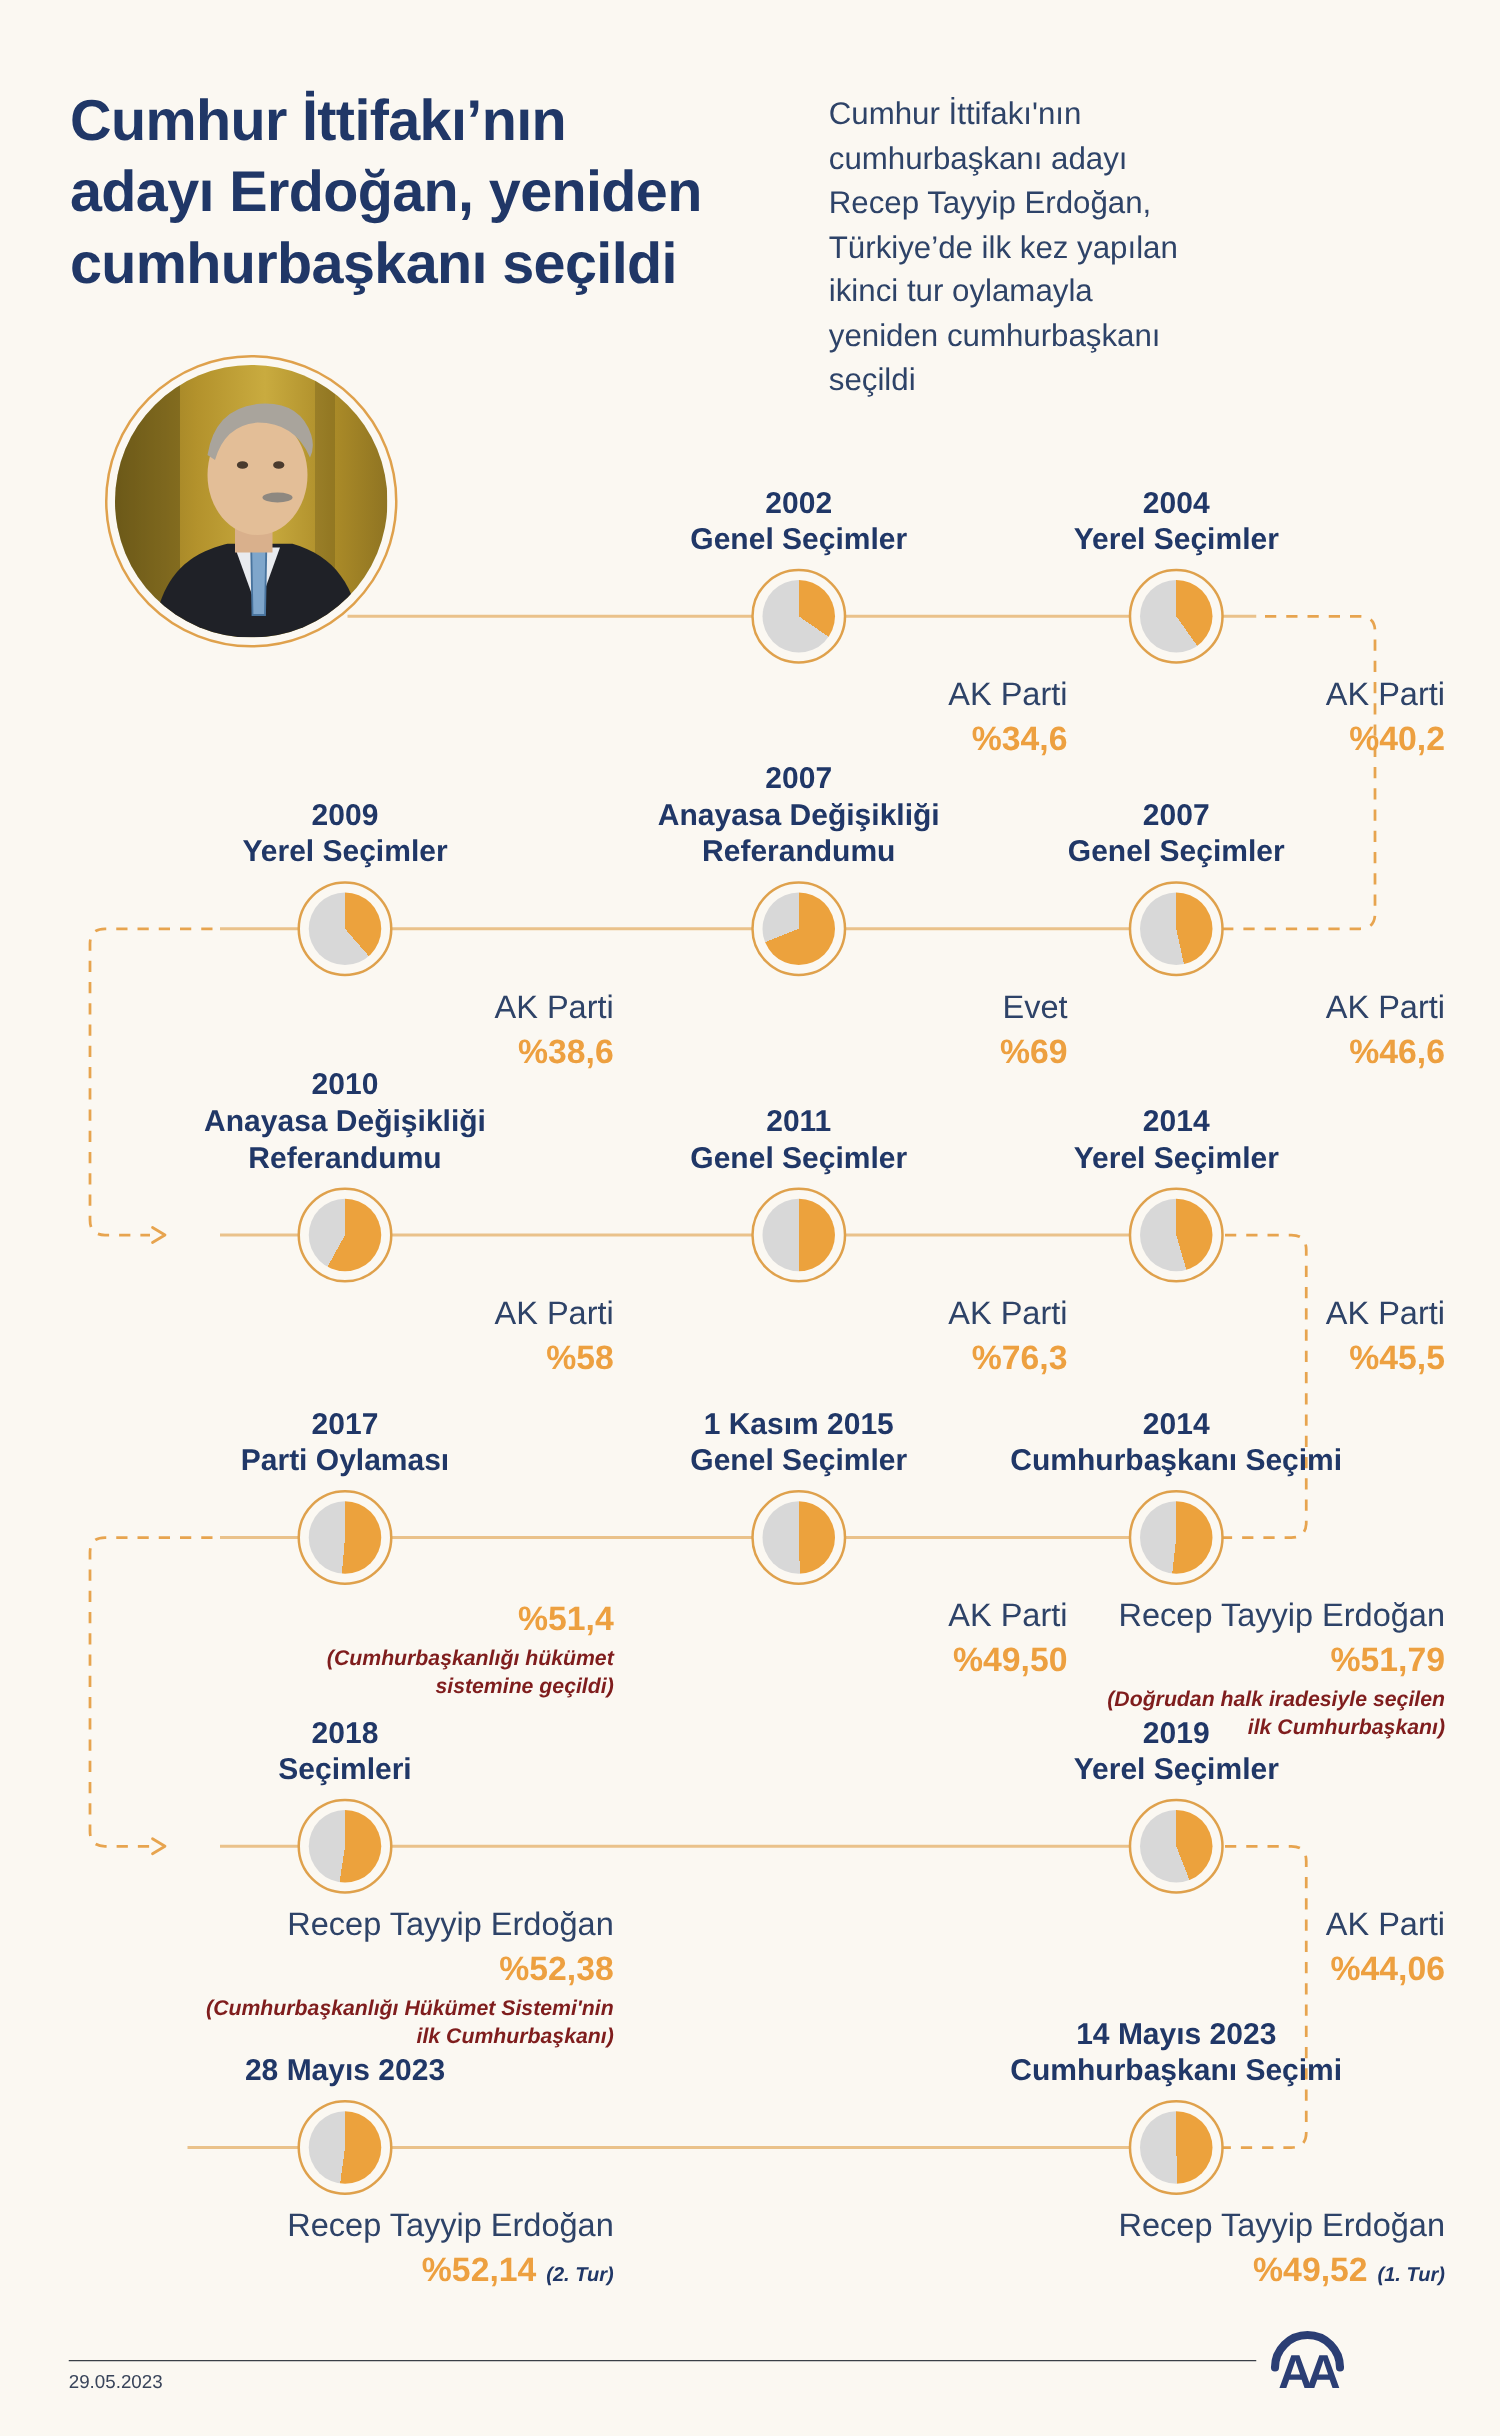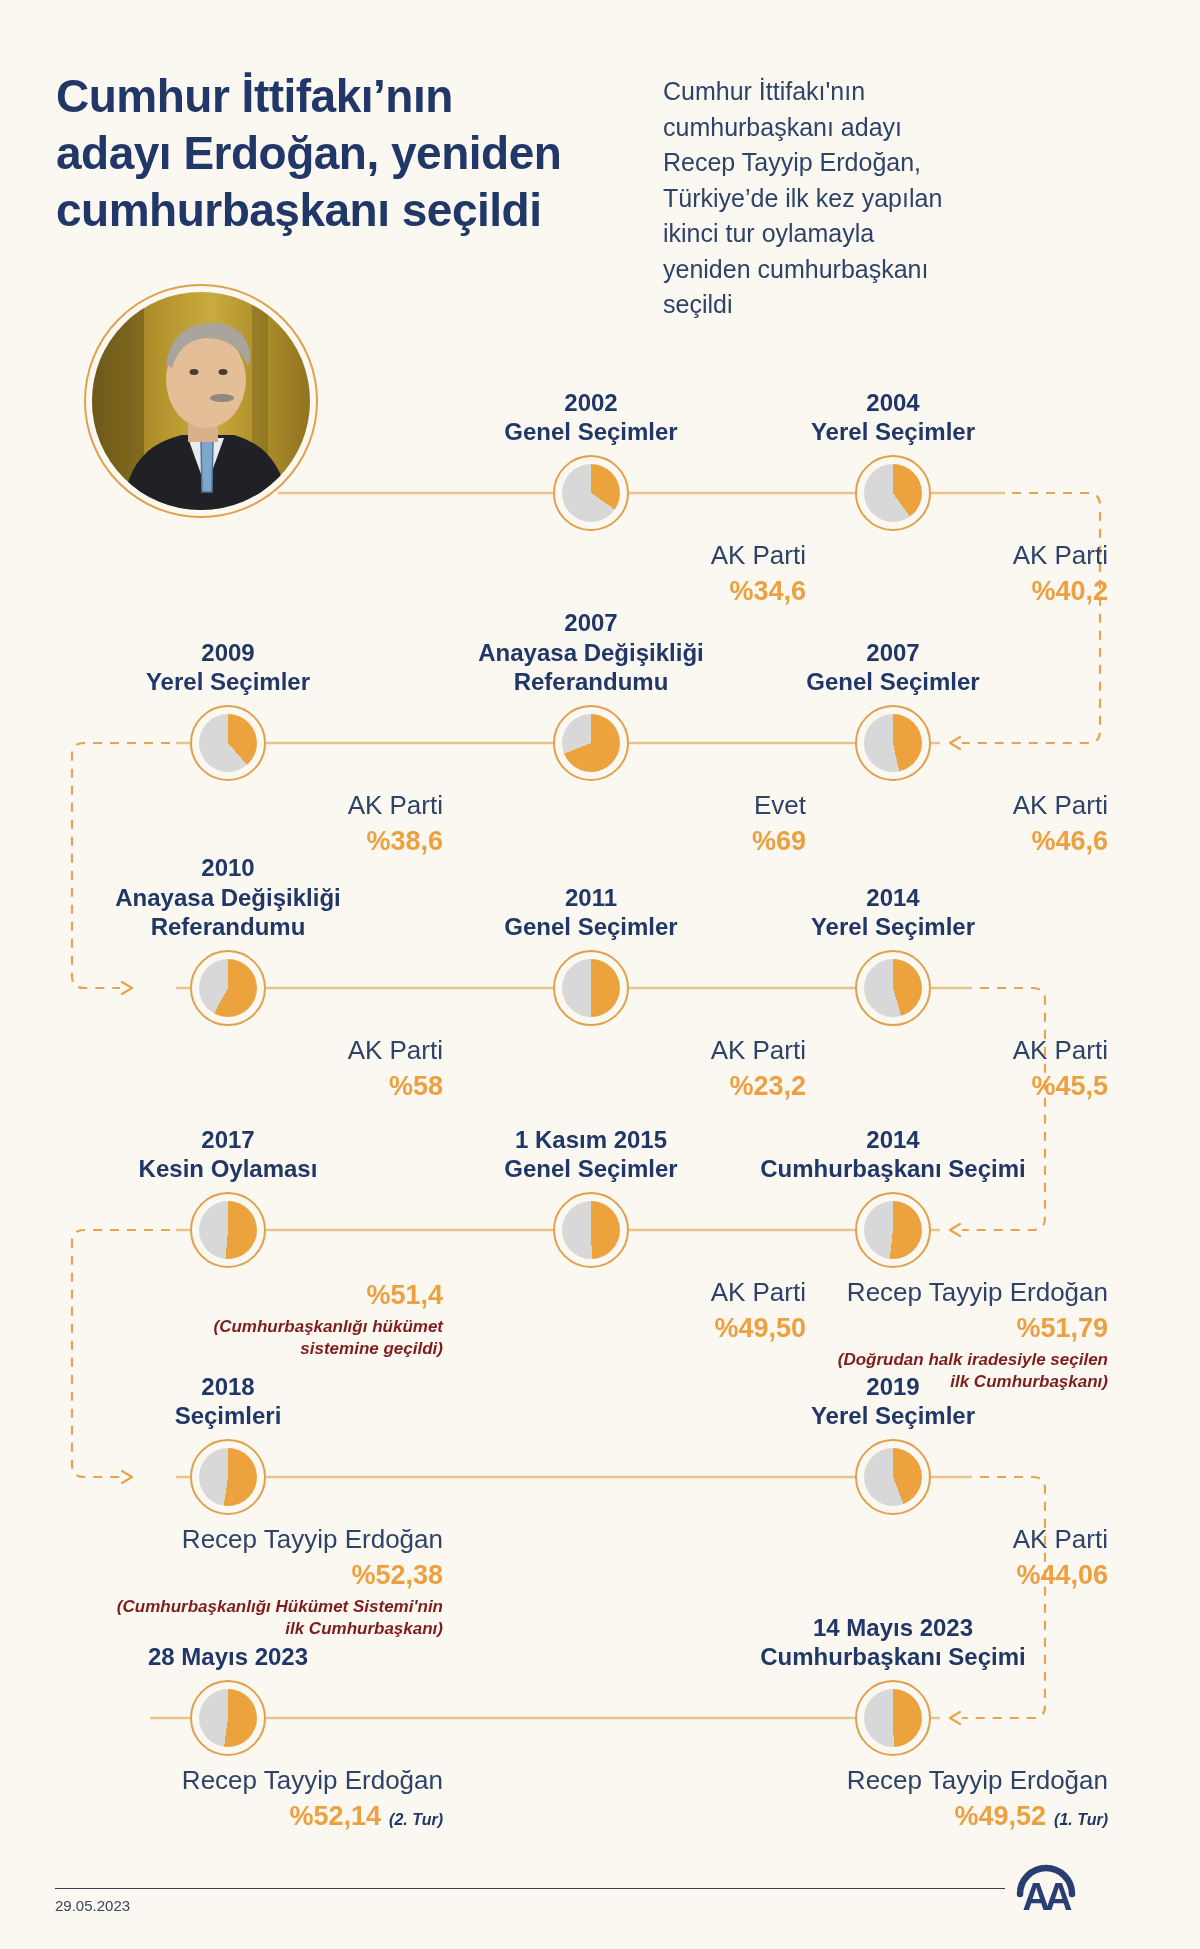--- a/index.html
+++ b/index.html
@@ -13,21 +13,21 @@
   .intro{position:absolute;left:663px;top:74px;width:510px;
       font-size:25px;line-height:1.42;font-weight:400;color:#2E4368;white-space:pre-line;}
 
   .photo-ring{position:absolute;left:84px;top:284px;width:234px;height:234px;
       border:2px solid #DFA14C;border-radius:50%;box-sizing:border-box;
       display:flex;align-items:center;justify-content:center;background:#FBF8F2;}
   .photo-disc{width:218px;height:218px;border-radius:50%;overflow:hidden;}
 
   svg.connectors{position:absolute;left:0;top:0;z-index:1;}
 
-  .events-layer{position:absolute;inset:0;z-index:2;}
+  .events-layer{position:absolute;inset:0;z-index:2;margin-left:48px;}
   .event{position:absolute;width:0;height:0;}
   .ev-head{position:absolute;bottom:46px;left:0;transform:translateX(-50%);
       width:420px;text-align:center;color:#203767;font-weight:bold;
       font-size:24px;line-height:1.24;}
   .ev-title{white-space:pre-line;}
   .pie-ring{position:absolute;left:-38px;top:-38px;width:76px;height:76px;
       border:2px solid #DFA14C;border-radius:50%;background:#FBF8F2;
       box-sizing:border-box;display:flex;align-items:center;justify-content:center;}
   .pie{width:58px;height:58px;border-radius:50%;background:#D8D8D8;}
   .ev-body{position:absolute;top:46px;left:0;transform:translateX(-50%);
@@ -218,21 +218,21 @@
     <div class="ev-head">
       <div class="ev-date">2011</div>
       <div class="ev-title">Genel Seçimler</div>
     </div>
     <div class="pie-ring">
       <div class="pie" style="background: conic-gradient(rgb(236, 162, 61) 49.8%, rgb(216, 216, 216) 0deg);"></div>
     </div>
     <div class="ev-body">
       <div class="ev-label">AK Parti</div>
       <div class="ev-value">
-        <span class="pct">%23,2</span>
+        <span class="pct">%76,3</span>
       </div>
 
     </div>
   </div>
       <div class="event" style="left: 893px; top: 988px;">
     <div class="ev-head">
       <div class="ev-date">2014</div>
       <div class="ev-title">Yerel Seçimler</div>
     </div>
     <div class="pie-ring">
@@ -242,21 +242,21 @@
       <div class="ev-label">AK Parti</div>
       <div class="ev-value">
         <span class="pct">%45,5</span>
       </div>
 
     </div>
   </div>
       <div class="event" style="left: 228px; top: 1230px;">
     <div class="ev-head">
       <div class="ev-date">2017</div>
-      <div class="ev-title">Kesin Oylaması</div>
+      <div class="ev-title">Parti Oylaması</div>
     </div>
     <div class="pie-ring">
       <div class="pie" style="background: conic-gradient(rgb(236, 162, 61) 51.4%, rgb(216, 216, 216) 0deg);"></div>
     </div>
     <div class="ev-body">
 
       <div class="ev-value">
         <span class="pct">%51,4</span>
       </div>
       <div class="ev-note">(Cumhurbaşkanlığı hükümet

